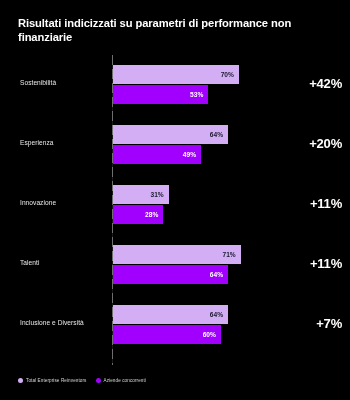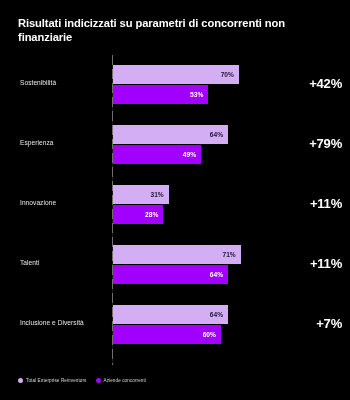--- a/index.html
+++ b/index.html
@@ -133,21 +133,21 @@
     color: #d8d8d8;
     white-space: nowrap;
     letter-spacing: 0.1px;
   }
 </style>
 </head>
 <body>
 
 <div id="chart-root">
 
-  <div class="chart-title">Risultati indicizzati su parametri di concorrenti non finanziarie</div>
+  <div class="chart-title">Risultati indicizzati su parametri di performance non finanziarie</div>
 
   <div class="plot-area">
     <div class="axis-line"></div>
     <div id="rows-host">
         <div class="row" style="top: 0px;">
           <div class="row-label">Sostenibilità</div>
           <div class="bars">
             <div class="bar bar-top" style="width: 126px; background: rgb(212, 174, 245);">
               <span class="bar-value" style="color: rgb(26, 26, 46);">70%</span>
             </div>
@@ -160,21 +160,21 @@
         <div class="row" style="top: 60px;">
           <div class="row-label">Esperienza</div>
           <div class="bars">
             <div class="bar bar-top" style="width: 115.2px; background: rgb(212, 174, 245);">
               <span class="bar-value" style="color: rgb(26, 26, 46);">64%</span>
             </div>
             <div class="bar bar-bottom" style="width: 88.2px; background: rgb(161, 0, 255);">
               <span class="bar-value" style="color: rgb(255, 255, 255);">49%</span>
             </div>
           </div>
-          <div class="delta">+79%</div>
+          <div class="delta">+20%</div>
         </div>
         <div class="row" style="top: 120px;">
           <div class="row-label">Innovazione</div>
           <div class="bars">
             <div class="bar bar-top" style="width: 55.8px; background: rgb(212, 174, 245);">
               <span class="bar-value" style="color: rgb(26, 26, 46);">31%</span>
             </div>
             <div class="bar bar-bottom" style="width: 50.4px; background: rgb(161, 0, 255);">
               <span class="bar-value" style="color: rgb(255, 255, 255);">28%</span>
             </div>

